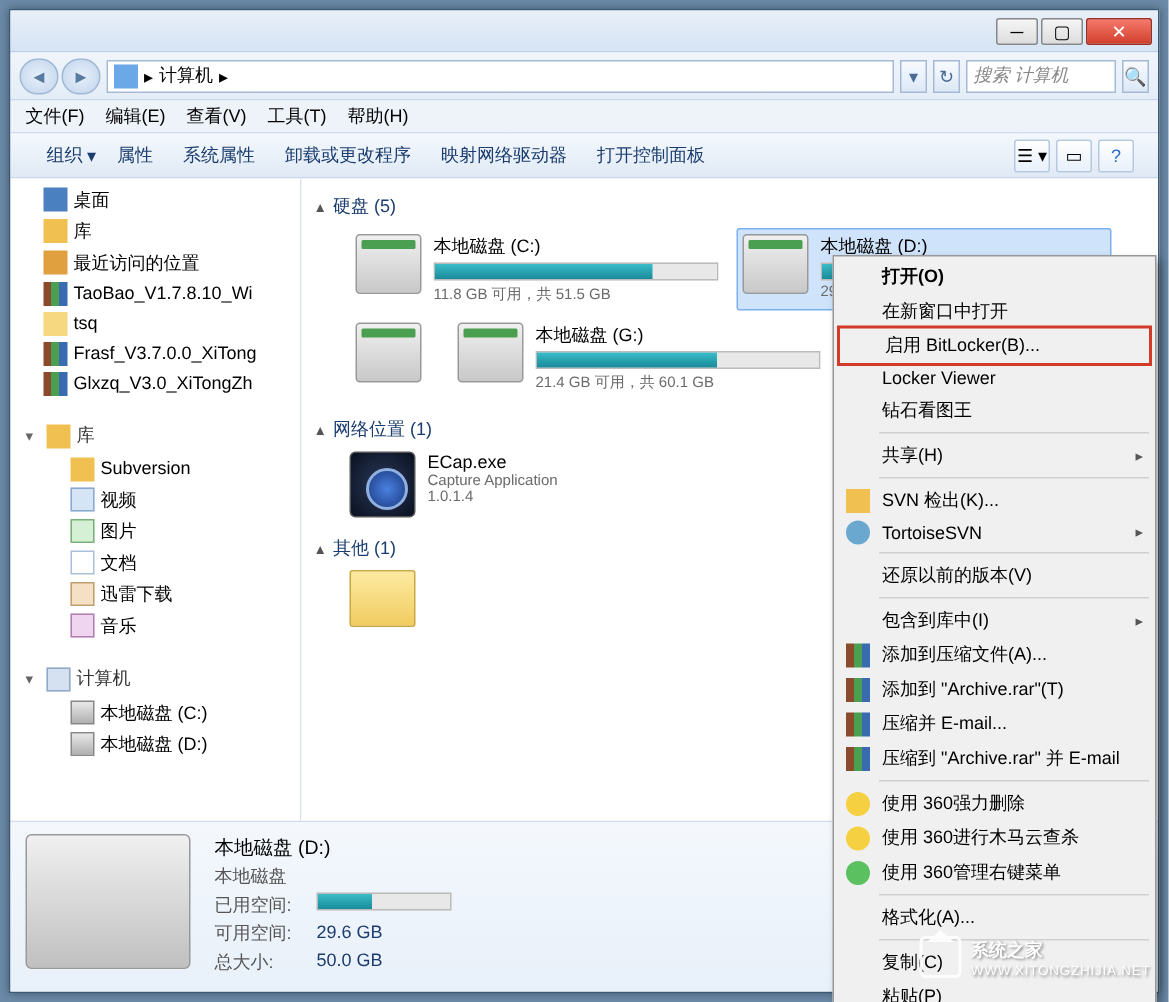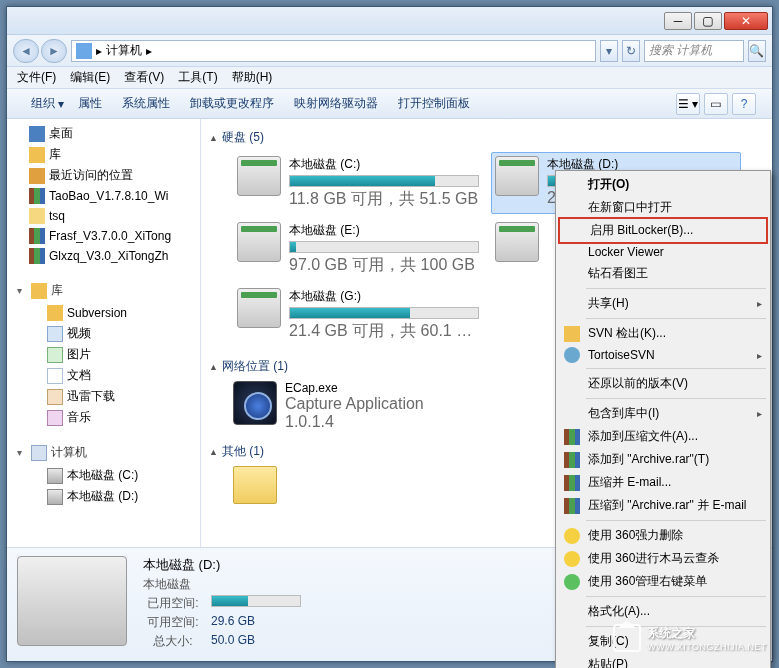--- a/index.html
+++ b/index.html
@@ -18,49 +18,49 @@
 .menubar { height:22px; background:#eef3fa; display:flex; padding:0 4px; gap:2px; border-bottom:1px solid #d0dcec; }
 .menubar span { padding:2px 6px; }
 .toolbar { height:30px; background:linear-gradient(#f4f8fd,#e0eaf5); display:flex; align-items:center; padding:0 16px; gap:4px; border-bottom:1px solid #c8d8ec; }
 .toolbar .tbbtn { padding:3px 8px; color:#1a3c6e; }
 .toolbar .tbdrop { padding:3px 2px 3px 8px; color:#1a3c6e; display:flex; align-items:center; gap:3px; }
 .toolbar .spacer { flex:1; }
 .toolbar .iconbtn { width:24px; height:22px; border:1px solid #b6c9e0; background:linear-gradient(#fff,#e8f0fa); border-radius:2px; display:flex; align-items:center; justify-content:center; }
 .body { display:flex; height: calc(100% - 28px - 32px - 22px - 30px - 114px); }
 .sidebar { width:194px; border-right:1px solid #d8e2ee; overflow:hidden; background:#fff; display:flex; flex-direction:column; }
 .navtree { flex:1; overflow-y:auto; padding:4px 0; }
-.navitem { display:flex; align-items:center; padding:2px 6px 2px 22px; gap:4px; white-space:nowrap; overflow:hidden; }
+.navitem { display:flex; align-items:flex-start; padding:2px 6px 2px 22px; gap:4px; white-space:nowrap; overflow:hidden; }
 .navitem.l2 { padding-left:40px; }
 .navhead { display:flex; align-items:center; padding:4px 6px 4px 10px; gap:4px; font-weight:normal; color:#333; }
 .navhead .chev { width:10px; font-size:10px; color:#666; }
 .ficon { width:16px; height:16px; display:inline-block; flex-shrink:0; }
 .ic-desktop{background:#4a80c0;} .ic-lib{background:#f0c050;} .ic-recent{background:#e0a040;} .ic-rar{background:linear-gradient(90deg,#8b4a2b 33%,#4aa050 33% 66%,#3a6ab0 66%);} .ic-folder{background:#f5d880;} .ic-video{background:#d5e5f5;border:1px solid #88a8d0;} .ic-pic{background:#d5f0d5;border:1px solid #7ab07a;} .ic-doc{background:#fff;border:1px solid #aac0d8;} .ic-dl{background:#f5e0c5;border:1px solid #c0a070;} .ic-music{background:#f0d5f0;border:1px solid #b080b0;} .ic-comp{background:#d5e0f0;border:1px solid #90a8c8;} .ic-drive{background:linear-gradient(#e8e8e8,#b0b0b0);border:1px solid #888;} .ic-svn{background:#f0c050;}
 .main { flex:1; overflow:auto; padding:8px; background:#fff; }
 .group { margin-bottom:6px; }
 .grouphead { display:flex; align-items:center; gap:4px; padding:2px 0; color:#1a3c6e; }
 .grouphead .tri { font-size:9px; color:#555; }
 .drives { display:flex; flex-wrap:wrap; gap:4px 8px; padding:4px 0 4px 24px; }
 .drive { width:250px; display:flex; gap:8px; padding:4px; align-items:flex-start; }
 .drive.sel { background:#cfe4fb; border:1px solid #7bb1ef; border-radius:2px; padding:3px; }
 .drvicon { width:44px; height:40px; flex-shrink:0; background:linear-gradient(#f0f0f0,#c8c8c8); border:1px solid #999; border-radius:3px; position:relative; }
 .drvicon::after { content:''; position:absolute; left:3px; right:3px; top:3px; height:6px; background:#4aa050; border-radius:1px; }
 .drvinfo { flex:1; overflow:hidden; }
 .drvname { color:#000; white-space:nowrap; overflow:hidden; text-overflow:ellipsis; }
 .drvbar { height:12px; background:#e8e8e8; border:1px solid #bbb; margin:2px 0; position:relative; }
 .drvbar .fill { position:absolute; left:0; top:0; bottom:0; background:linear-gradient(#39bcc8,#1a8b9a); }
-.drvtext { color:#6a6a6a; font-size:16px; white-space:nowrap; overflow:hidden; text-overflow:ellipsis; }
+.drvtext { color:#6a6a6a; font-size:10px; white-space:nowrap; overflow:hidden; text-overflow:ellipsis; }
 .netitem,.otheritem { display:flex; gap:8px; padding:4px 0 4px 24px; align-items:flex-start; }
 .appicon { width:44px; height:44px; background:radial-gradient(#2a3a5a,#0a1020); border:1px solid #555; border-radius:4px; position:relative; }
 .appicon::after{content:'';position:absolute;left:10px;top:10px;width:24px;height:24px;border-radius:50%;background:radial-gradient(#4a80e0,#1a3a80);border:2px solid #90b0e0;}
 .fldicon { width:44px; height:38px; background:linear-gradient(#fde9a0,#f0cd60); border:1px solid #caa840; border-radius:2px; }
 .details { height:114px; background:linear-gradient(#f4f8fd,#e8f0f9); border-top:1px solid #d0dcec; display:flex; align-items:flex-start; padding:8px 10px; gap:16px; }
 .bigdrive { width:110px; height:90px; background:linear-gradient(#f0f0f0,#c0c0c0); border:1px solid #999; border-radius:4px; }
 .detcols { display:flex; flex-direction:column; gap:2px; flex:1; }
 .detrow { display:flex; gap:8px; }
-.detlbl { color:#555; text-align:center; min-width:60px; }
+.detlbl { color:#555; text-align:left; min-width:60px; }
 .detval { color:#1a3c6e; }
 .detbar { width:90px; height:12px; background:#e8e8e8; border:1px solid #bbb; display:inline-block; position:relative; vertical-align:middle; }
 .detbar .fill { position:absolute; left:0; top:0; bottom:0; background:linear-gradient(#39bcc8,#1a8b9a); }
 .detcols2 { display:flex; flex-direction:column; gap:2px; }
 .ctxmenu { position:absolute; left:555px; top:170px; width:216px; background:#f0f0f0; border:1px solid #979797; box-shadow:3px 3px 6px rgba(0,0,0,.35); padding:2px; }
 .ctxitem { display:flex; align-items:center; padding:3px 6px 3px 30px; position:relative; white-space:nowrap; }
 .ctxitem.bold { font-weight:bold; }
 .ctxitem.hl { border:2px solid #d43a2a; margin:-2px 0; }
 .ctxicon { position:absolute; left:6px; width:16px; height:16px; }
 .ctxsep { height:1px; background:#d0d0d0; margin:3px 2px 3px 28px; }
@@ -219,30 +219,20 @@
             <div class="drive sel">
               <div class="drvicon"></div>
               <div class="drvinfo">
                 <div class="drvname">本地磁盘 (D:)</div>
                 <div class="drvbar">
                   <div class="fill" style="width:41%"></div>
                 </div>
                 <div class="drvtext">29.6</div>
               </div>
             </div>
-            <div class="drive">
-              <div class="drvicon"></div>
-              <div class="drvinfo">
-                <div class="drvname">本地磁盘 (E:)</div>
-                <div class="drvbar">
-                  <div class="fill" style="width:3%"></div>
-                </div>
-                <div class="drvtext">97.0 GB 可用，共 100 GB</div>
-              </div>
-            </div>
             <div class="drive" style="width: 60px; overflow: hidden;">
               <div class="drvicon"></div>
               <div class="drvinfo">
                 <div class="drvname">本地</div>
                 <div class="drvtext">313</div>
               </div>
             </div>
             <div class="drive">
               <div class="drvicon"></div>
               <div class="drvinfo">

